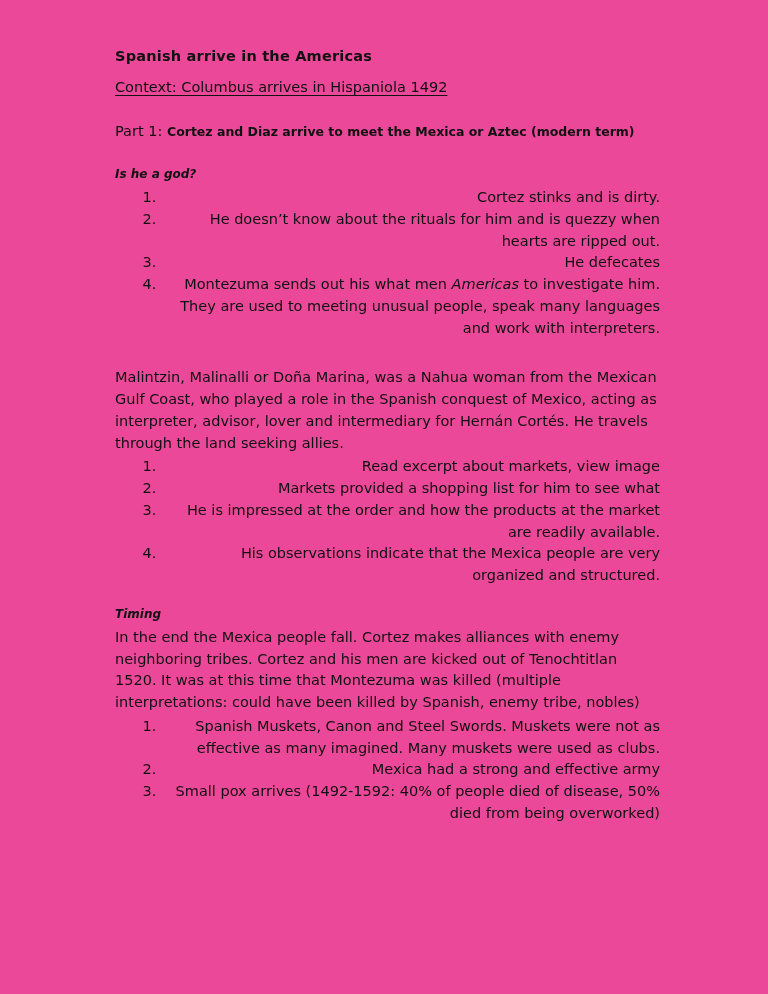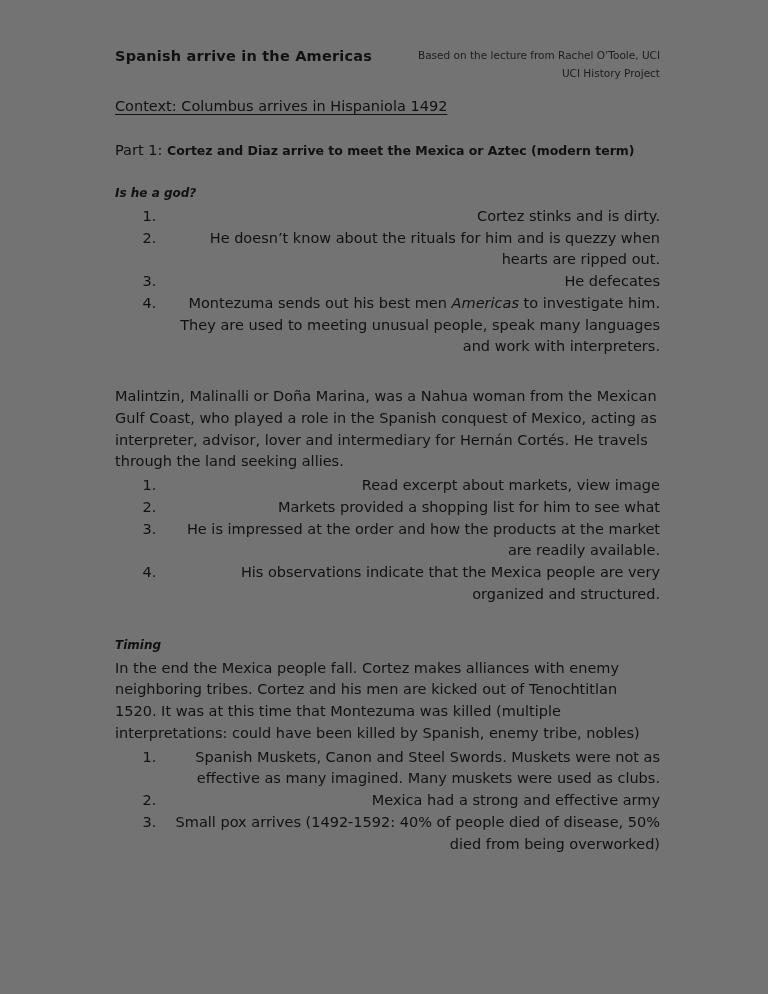--- a/index.html
+++ b/index.html
@@ -8,21 +8,21 @@
     width: 768px;
     height: 994px;
     font-family: "DejaVu Sans", sans-serif;
     color: #111111;
     overflow: hidden;
   }
   .page {
     width: 768px;
     height: 994px;
     padding: 46px 108px 20px 115px;
-    background: #737373;
+    background: #ec4899;
   }
   .doc-header {
     display: flex;
     justify-content: space-between;
     align-items: flex-start;
   }
   .doc-title {
     font-size: 14.5px;
     font-weight: bold;
     letter-spacing: 0.2px;
@@ -41,21 +41,21 @@
     text-decoration: underline;
     text-underline-offset: 3px;
   }
   .part1 {
     margin-top: 28px;
     font-size: 14.5px;
   }
   .part1-label { font-weight: normal; }
   .part1-text { font-weight: bold; font-size: 12.5px; }
   .section { margin-top: 28px; }
-  .section.timing { margin-top: 32px; }
+  .section.timing { margin-top: 20px; }
   .sec-heading {
     font-size: 12px;
     font-weight: bold;
     font-style: italic;
     margin-bottom: 6px;
   }
   .sec-intro {
     font-size: 14.5px;
     line-height: 1.5;
   }
@@ -72,37 +72,33 @@
   }
   .sec-list li em { font-style: italic; }
 </style>
 </head>
 <body>
 
 <div class="page">
 
   <header class="doc-header">
     <div class="doc-title">Spanish arrive in the Americas</div>
-    <div class="credits">
-      <div>Based on the lecture from Rachel O’Toole, UCI</div>
-      <div>UCI History Project</div>
-    </div>
   </header>
 
   <p class="context">Context: Columbus arrives in Hispaniola 1492</p>
 
   <p class="part1"><span class="part1-label">Part 1: </span><span class="part1-text">Cortez and Diaz arrive to meet the Mexica or Aztec (modern term)</span></p>
 
   <section class="section">
     <h2 class="sec-heading">Is he a god?</h2>
     <ol class="sec-list">
       <li>Cortez stinks and is dirty.</li>
       <li>He doesn’t know about the rituals for him and is quezzy when hearts are ripped out.</li>
       <li>He defecates</li>
-      <li><span>Montezuma sends out his best men </span><em>Americas</em><span> to investigate him. They are used to meeting unusual people, speak many languages and work with interpreters.</span></li>
+      <li><span>Montezuma sends out his what men </span><em>Americas</em><span> to investigate him. They are used to meeting unusual people, speak many languages and work with interpreters.</span></li>
     </ol>
   </section>
 
   <section class="section">
     <p class="sec-intro">Malintzin, Malinalli or Doña Marina, was a Nahua woman from the Mexican Gulf Coast, who played a role in the Spanish conquest of Mexico, acting as interpreter, advisor, lover and intermediary for Hernán Cortés. He travels through the land seeking allies.</p>
     <ol class="sec-list">
       <li>Read excerpt about markets, view image</li>
       <li>Markets provided a shopping list for him to see what</li>
       <li>He is impressed at the order and how the products at the market are readily available.</li>
       <li>His observations indicate that the Mexica people are very organized and structured.</li>

